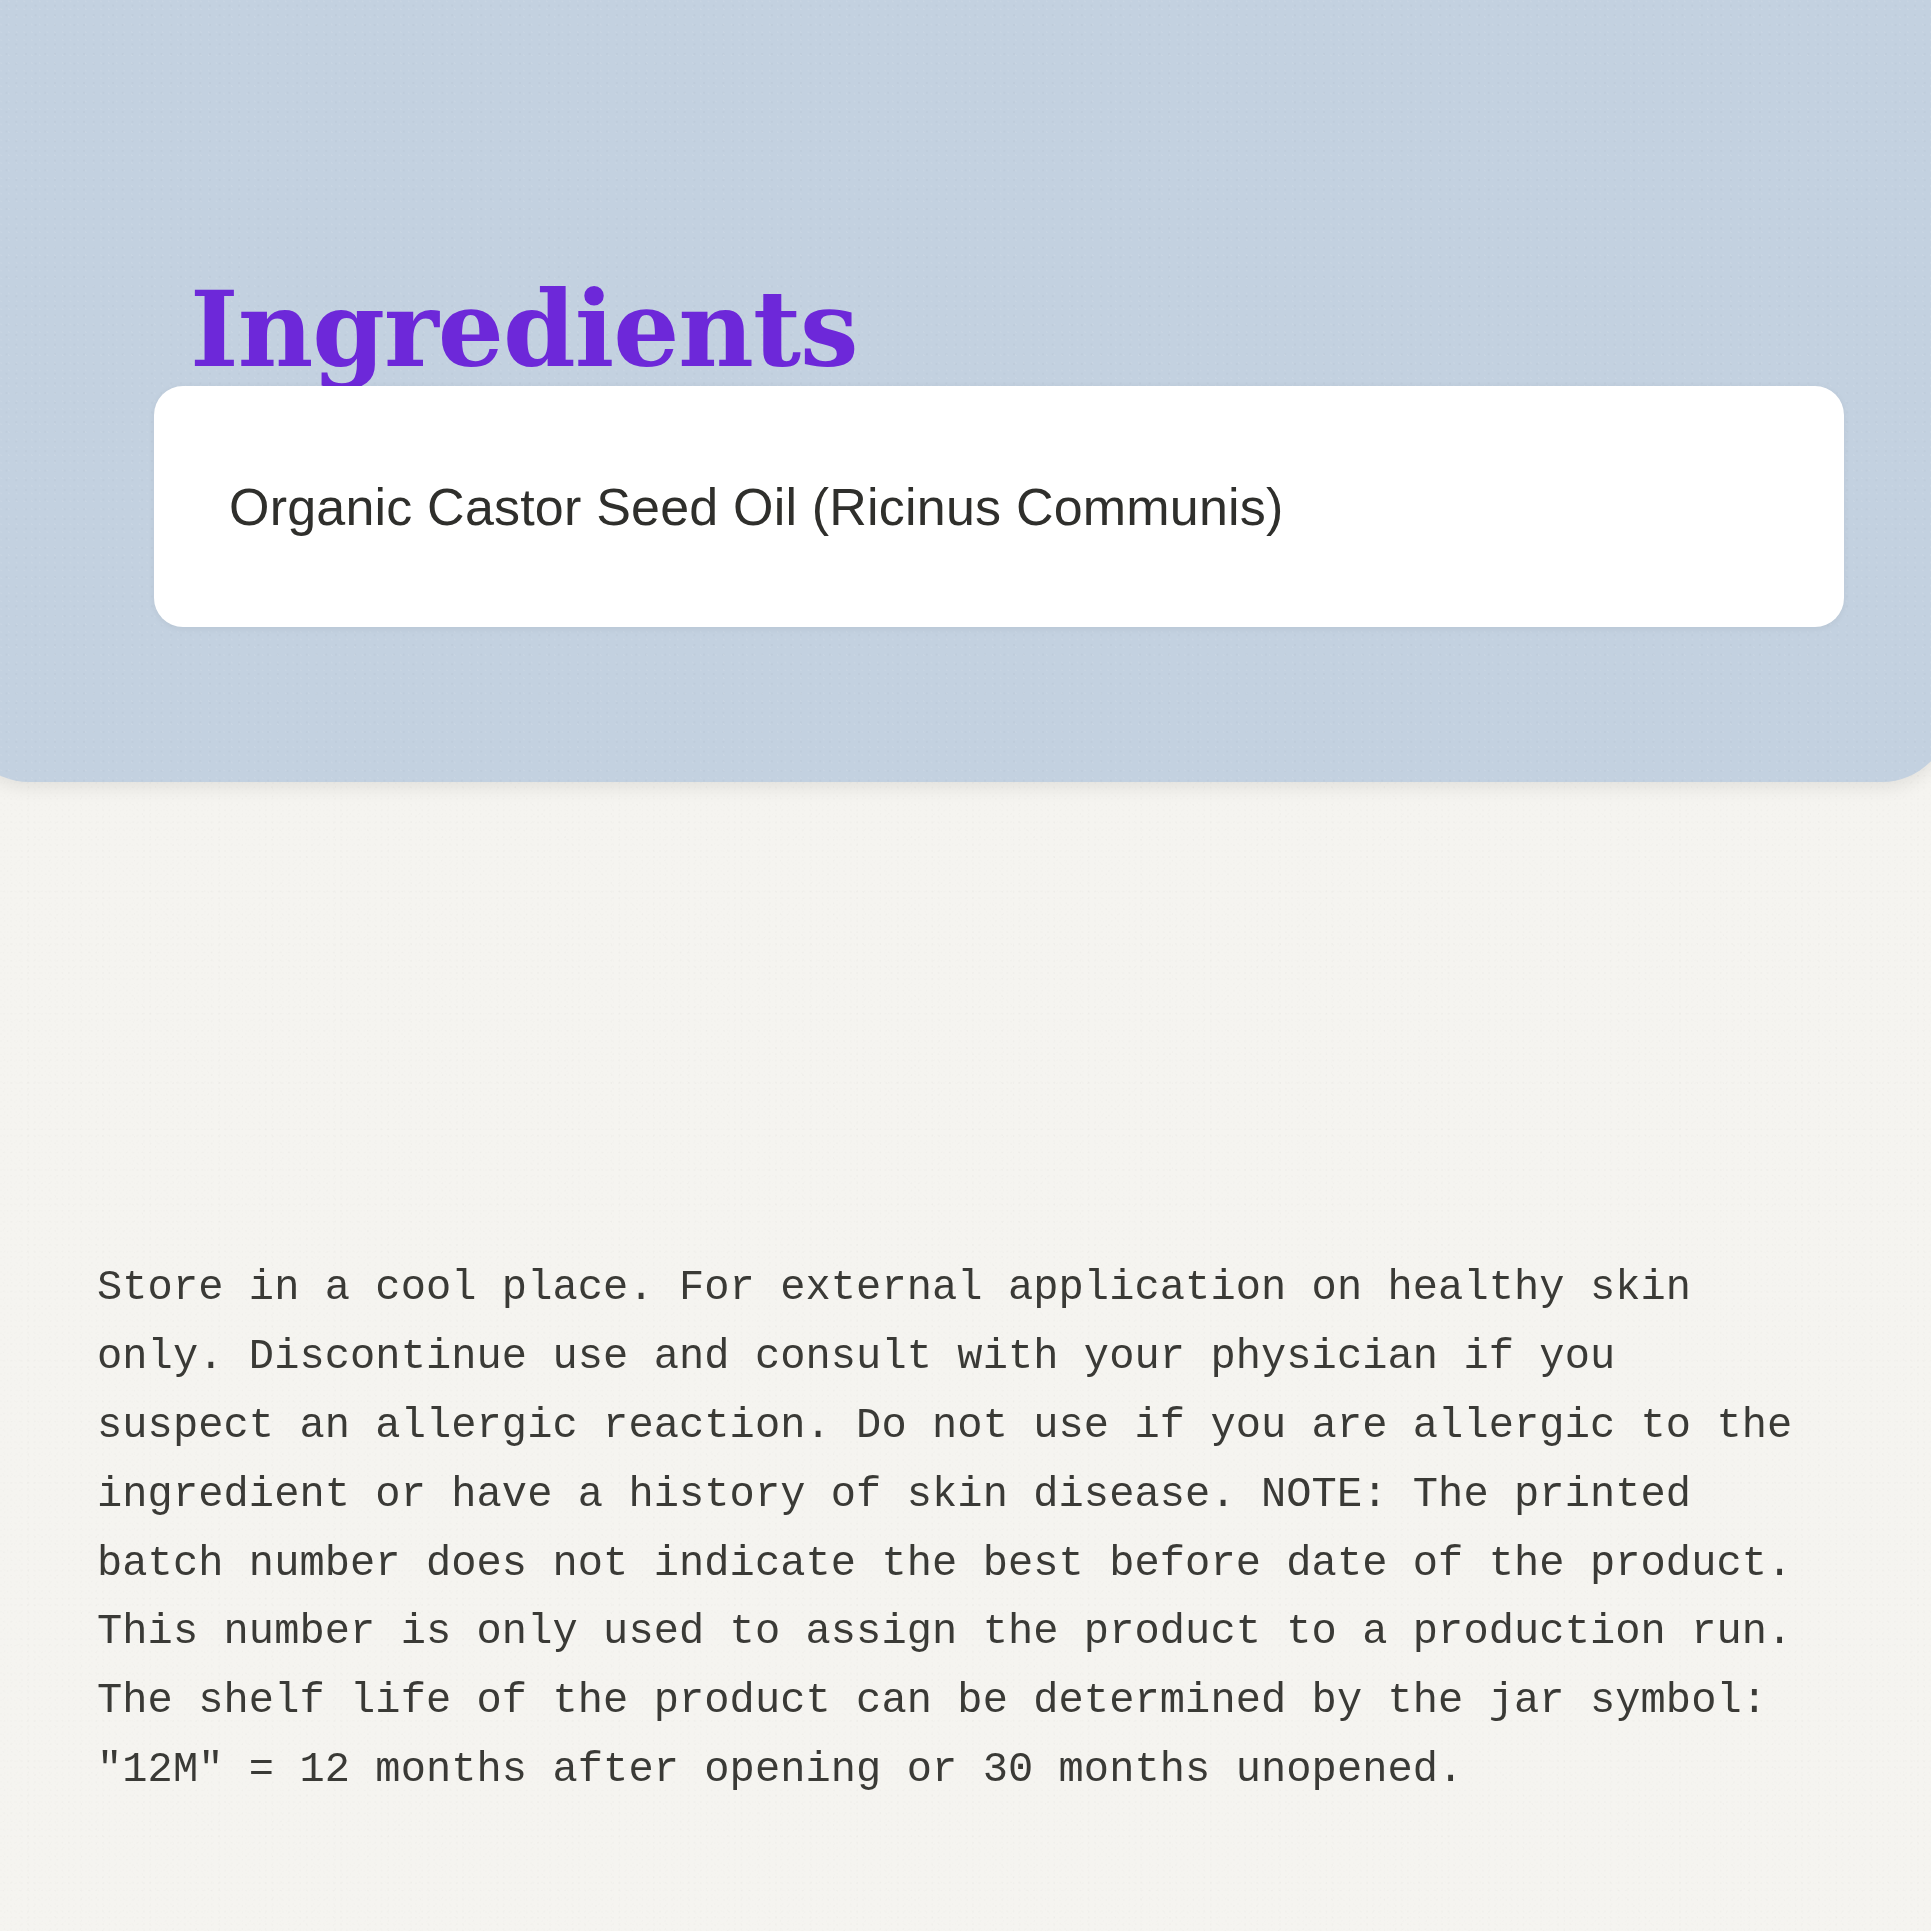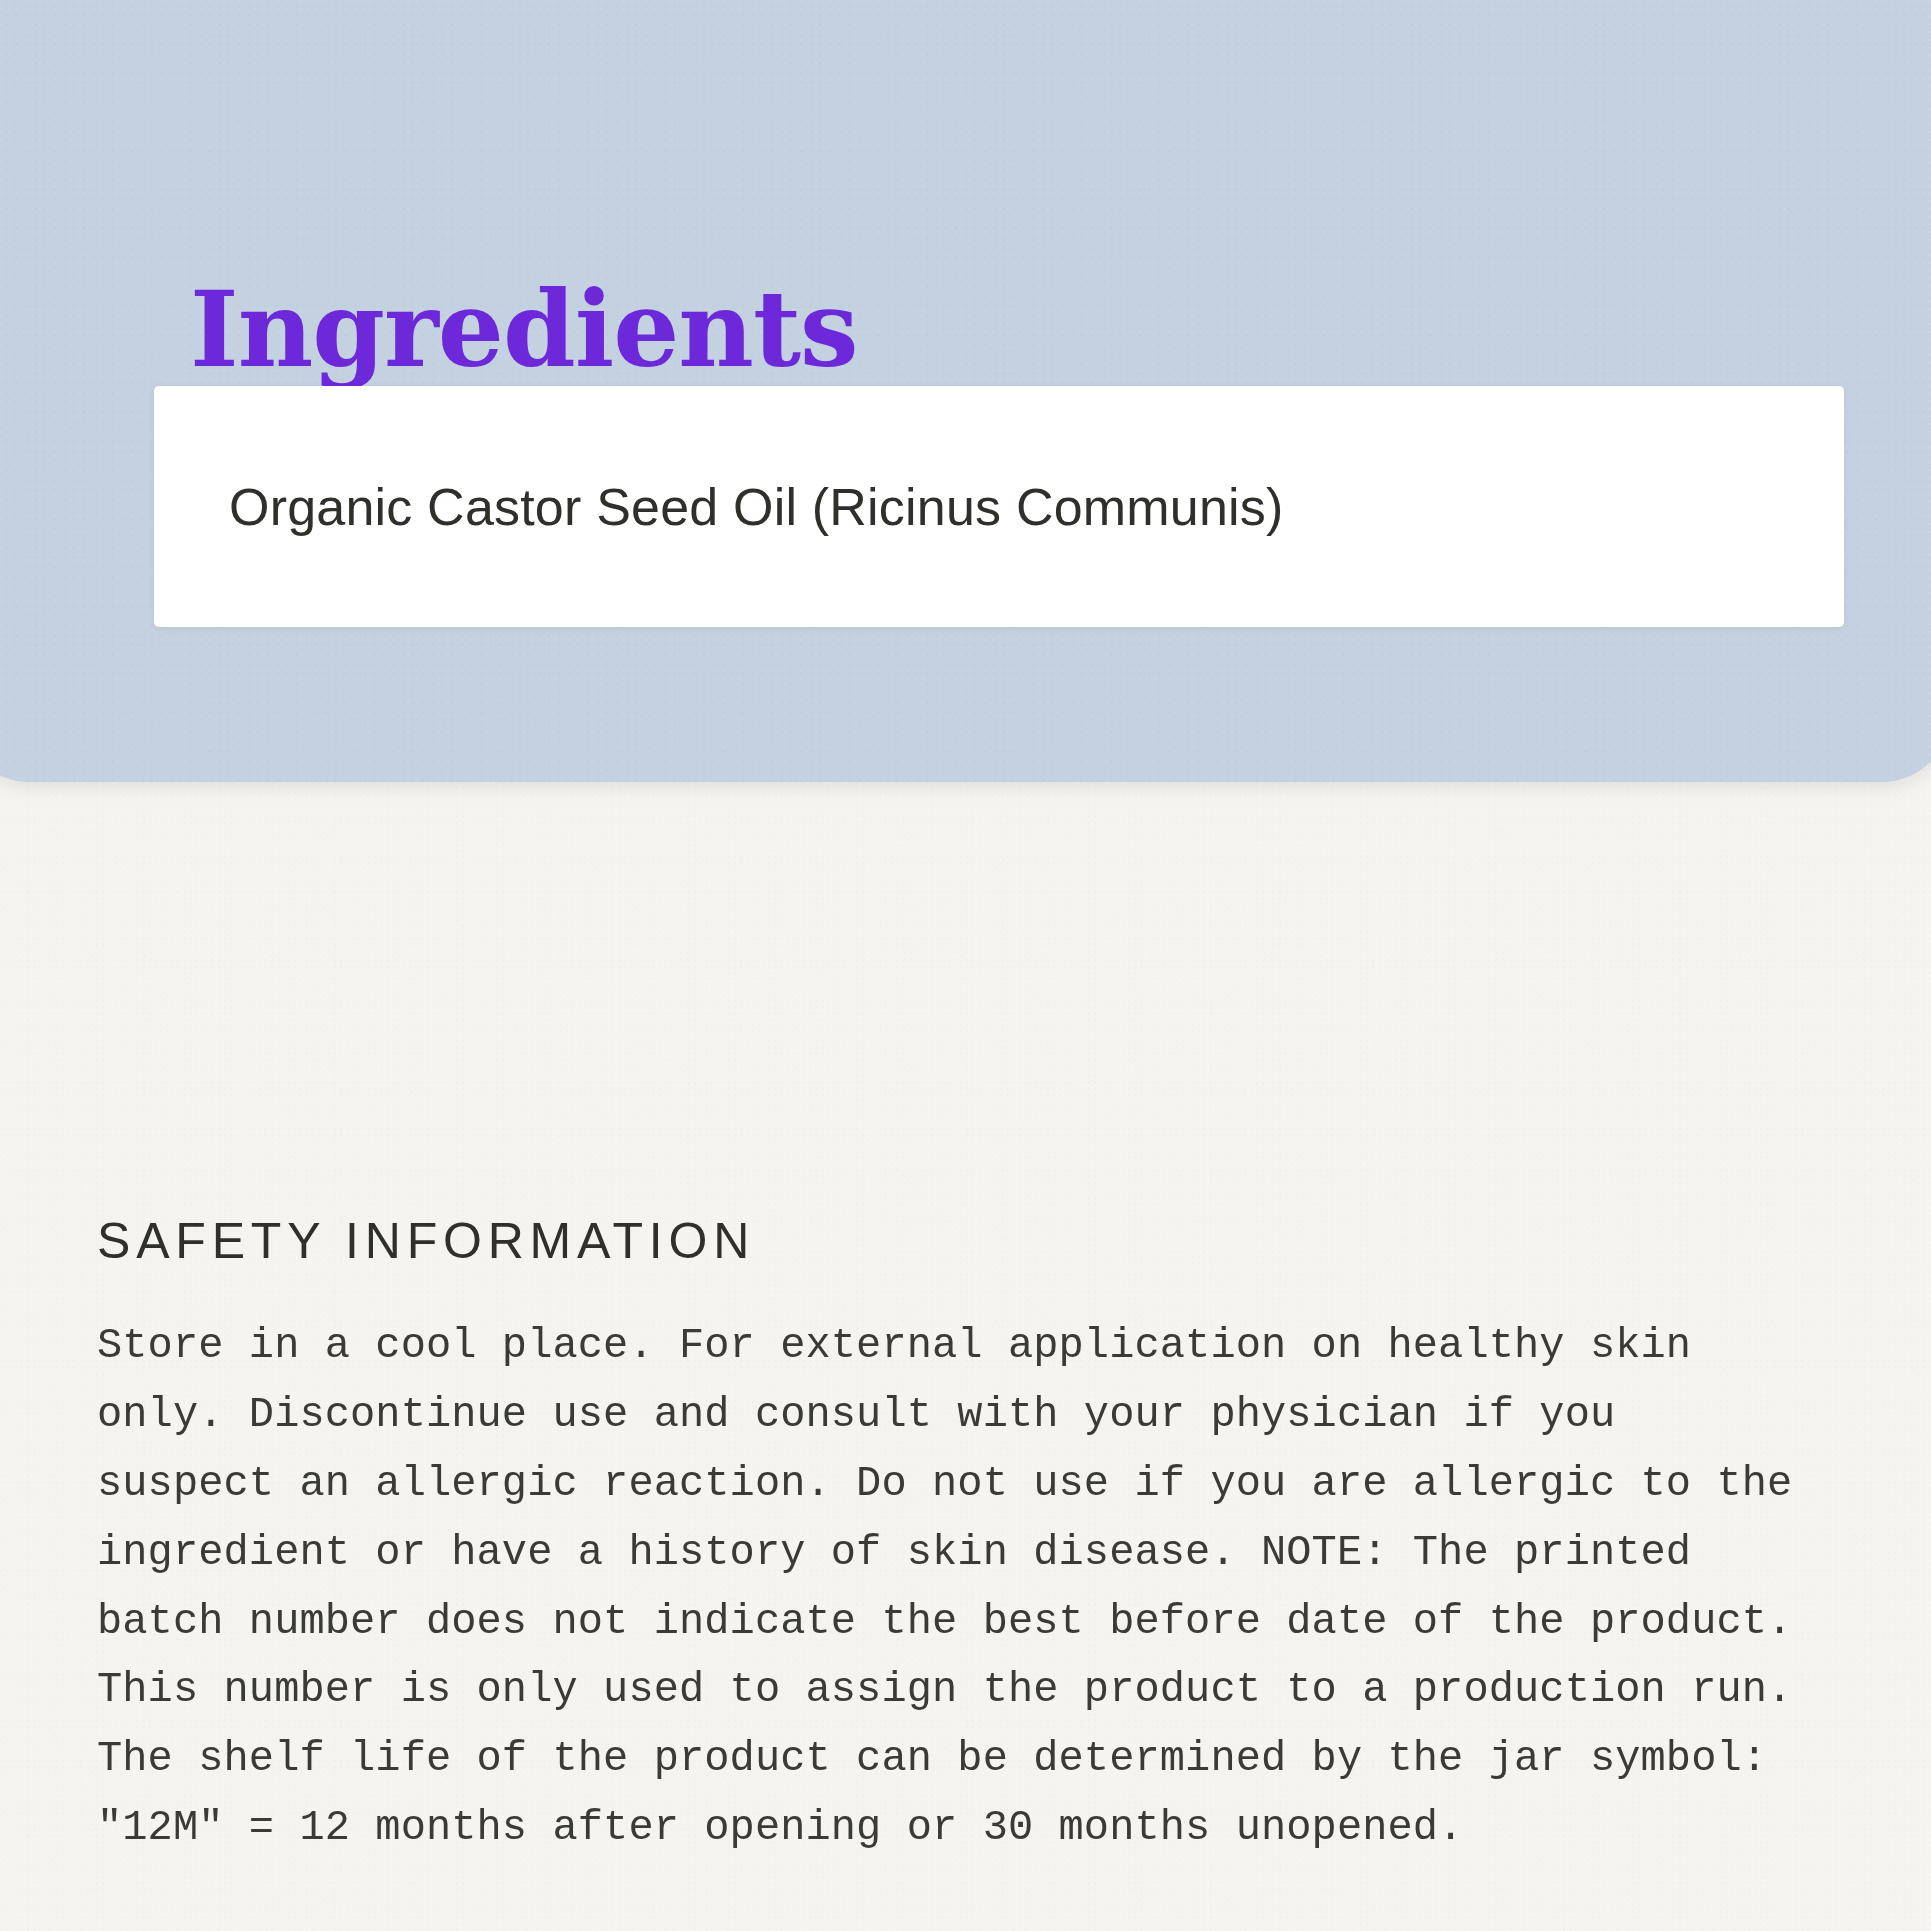--- a/index.html
+++ b/index.html
@@ -65,21 +65,21 @@
     z-index: 3;
   }
 
   .ingredient-box {
     position: absolute;
     left: 154px;
     top: 386px;
     width: 1690px;
     height: 241px;
     background: #ffffff;
-    border-radius: 5px;
+    border-radius: 29px;
     box-shadow: 0 1.9px 7.7px rgba(0,0,0,0.05);
     z-index: 3;
     display: flex;
     align-items: center;
   }
   .ingredient-text {
     padding-left: 75px;
     font-family: "Liberation Sans", sans-serif;
     font-size: 52px;
     font-weight: 400;
@@ -119,16 +119,15 @@
 
 <div class="ingredients-card"></div>
 
 <h1 class="ingredients-title">Ingredients</h1>
 
 <div class="ingredient-box">
   <span class="ingredient-text">Organic Castor Seed Oil (Ricinus Communis)</span>
 </div>
 
 <div class="safety-section">
-  <div class="safety-heading">SAFETY INFORMATION</div>
   <p class="safety-body">Store in a cool place. For external application on healthy skin only. Discontinue use and consult with your physician if you suspect an allergic reaction. Do not use if you are allergic to the ingredient or have a history of skin disease. NOTE: The printed batch number does not indicate the best before date of the product. This number is only used to assign the product to a production run. The shelf life of the product can be determined by the jar symbol: "12M" = 12 months after opening or 30 months unopened.</p>
 </div>
 
 
 </body></html>

